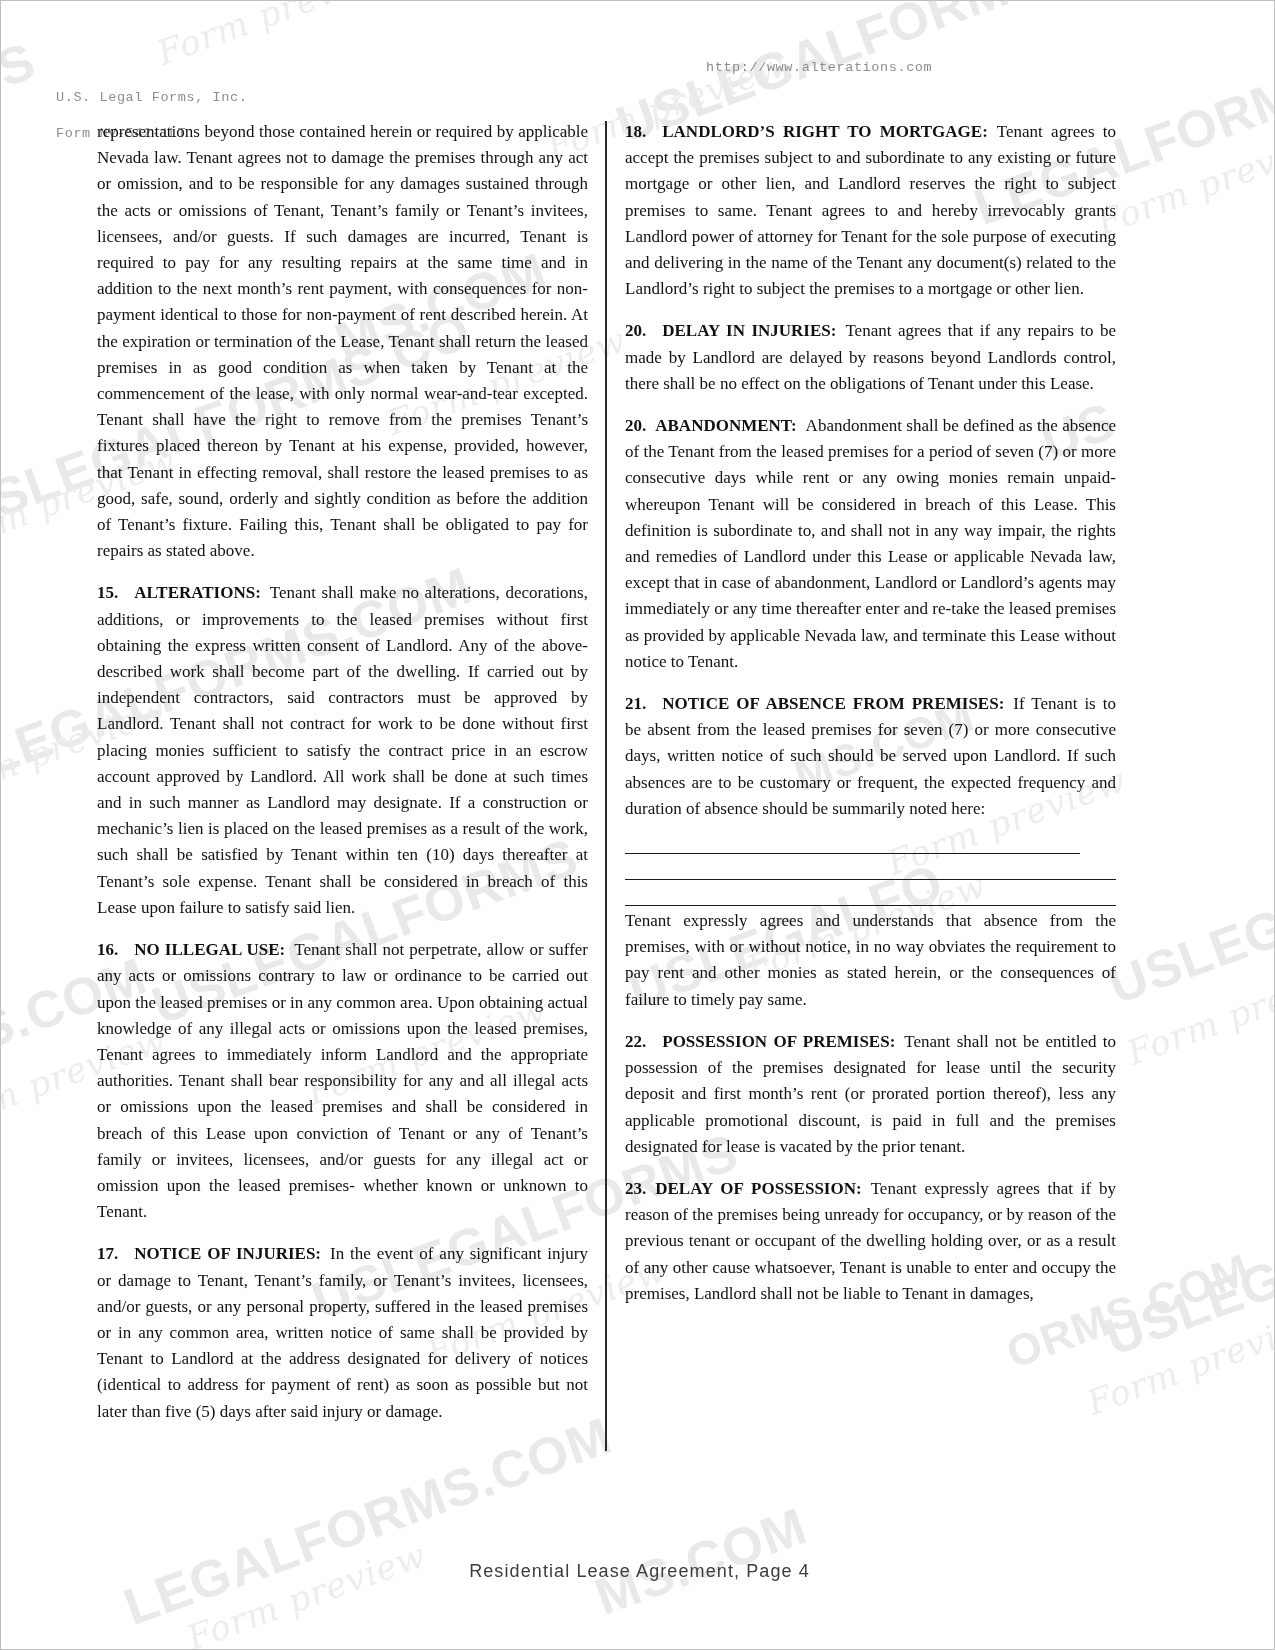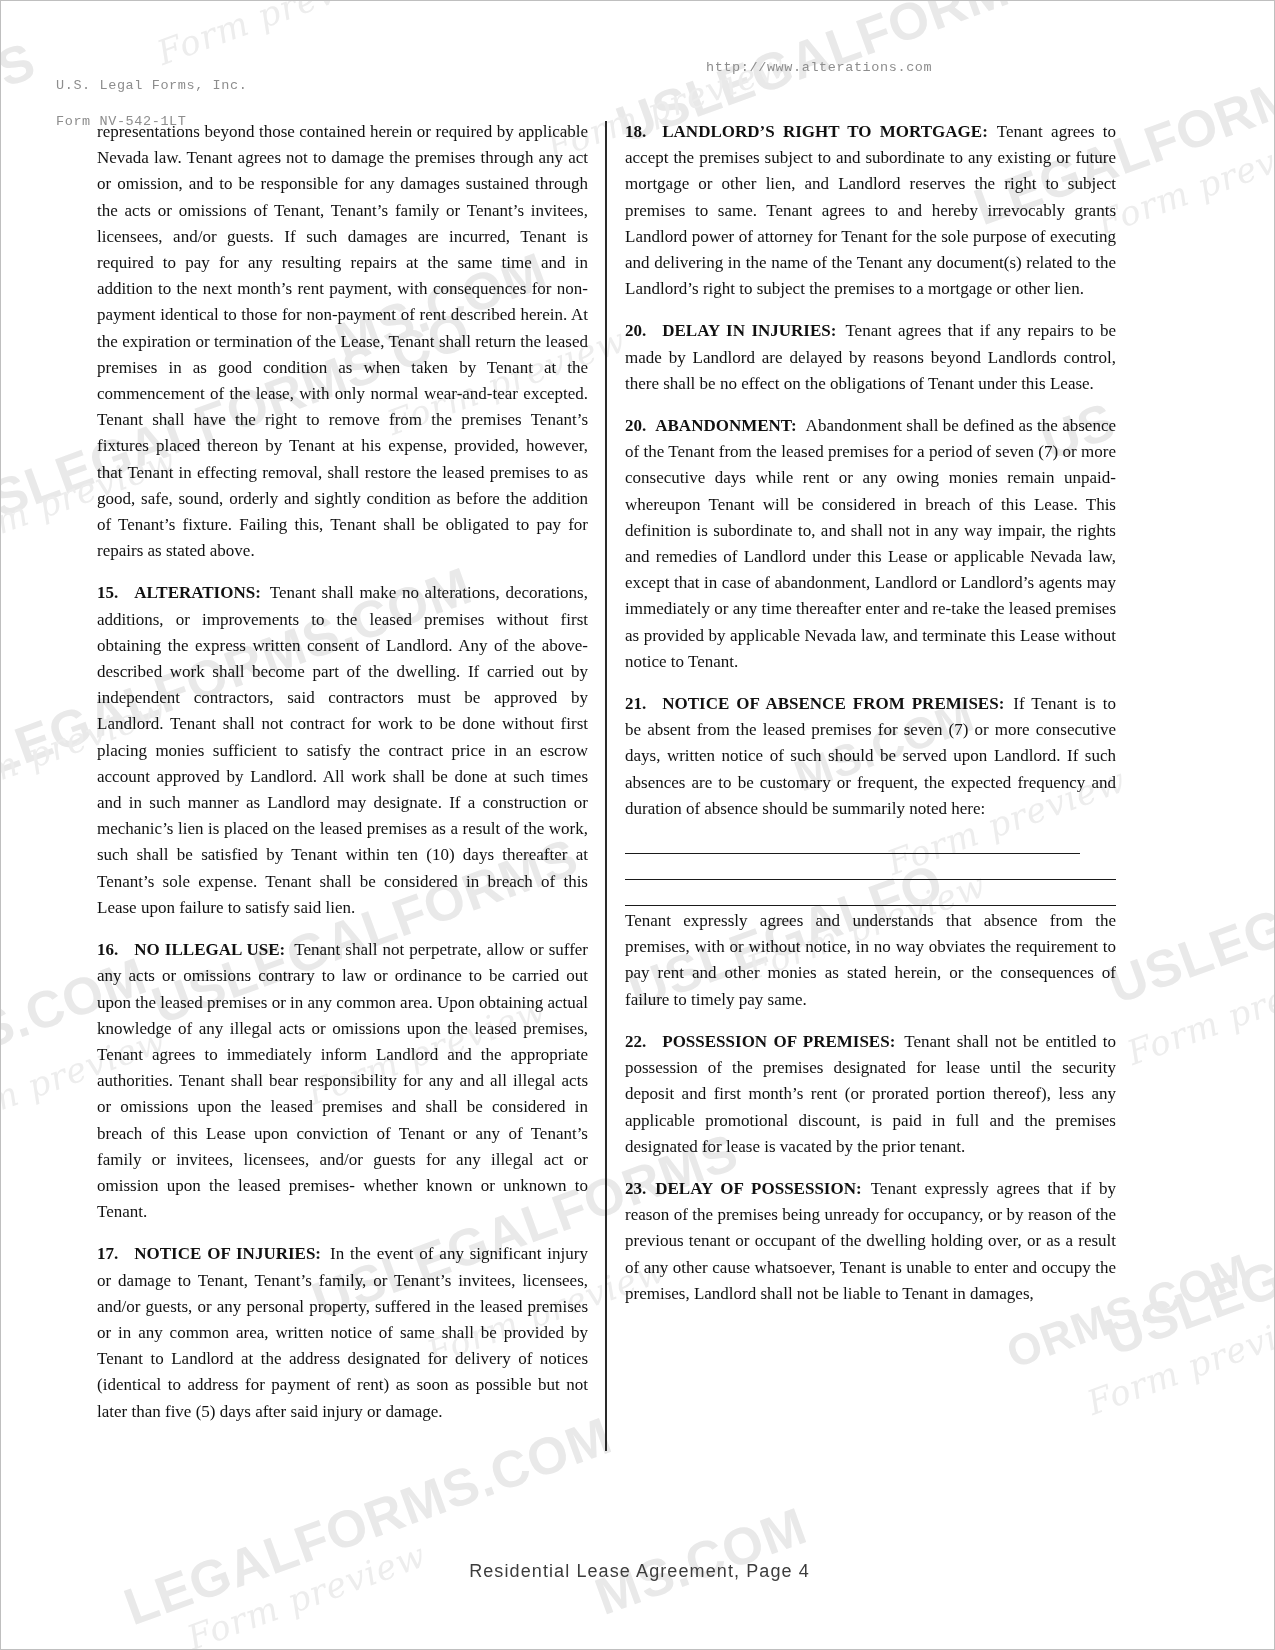--- a/index.html
+++ b/index.html
@@ -57,21 +57,21 @@
     right: 0;
     height: 50px;
     font-family: "Liberation Mono", "DejaVu Sans Mono", monospace;
     font-size: 13.5px;
     color: #8d8d8d;
     letter-spacing: 0.6px;
   }
   .doc-header .left {
     position: absolute;
     left: 55px;
-    top: 0;
+    top: 12px;
     line-height: 18px;
     white-space: pre-line;
   }
   .doc-header .right {
     position: absolute;
     left: 705px;
     top: 0;
     line-height: 18px;
   }
 

